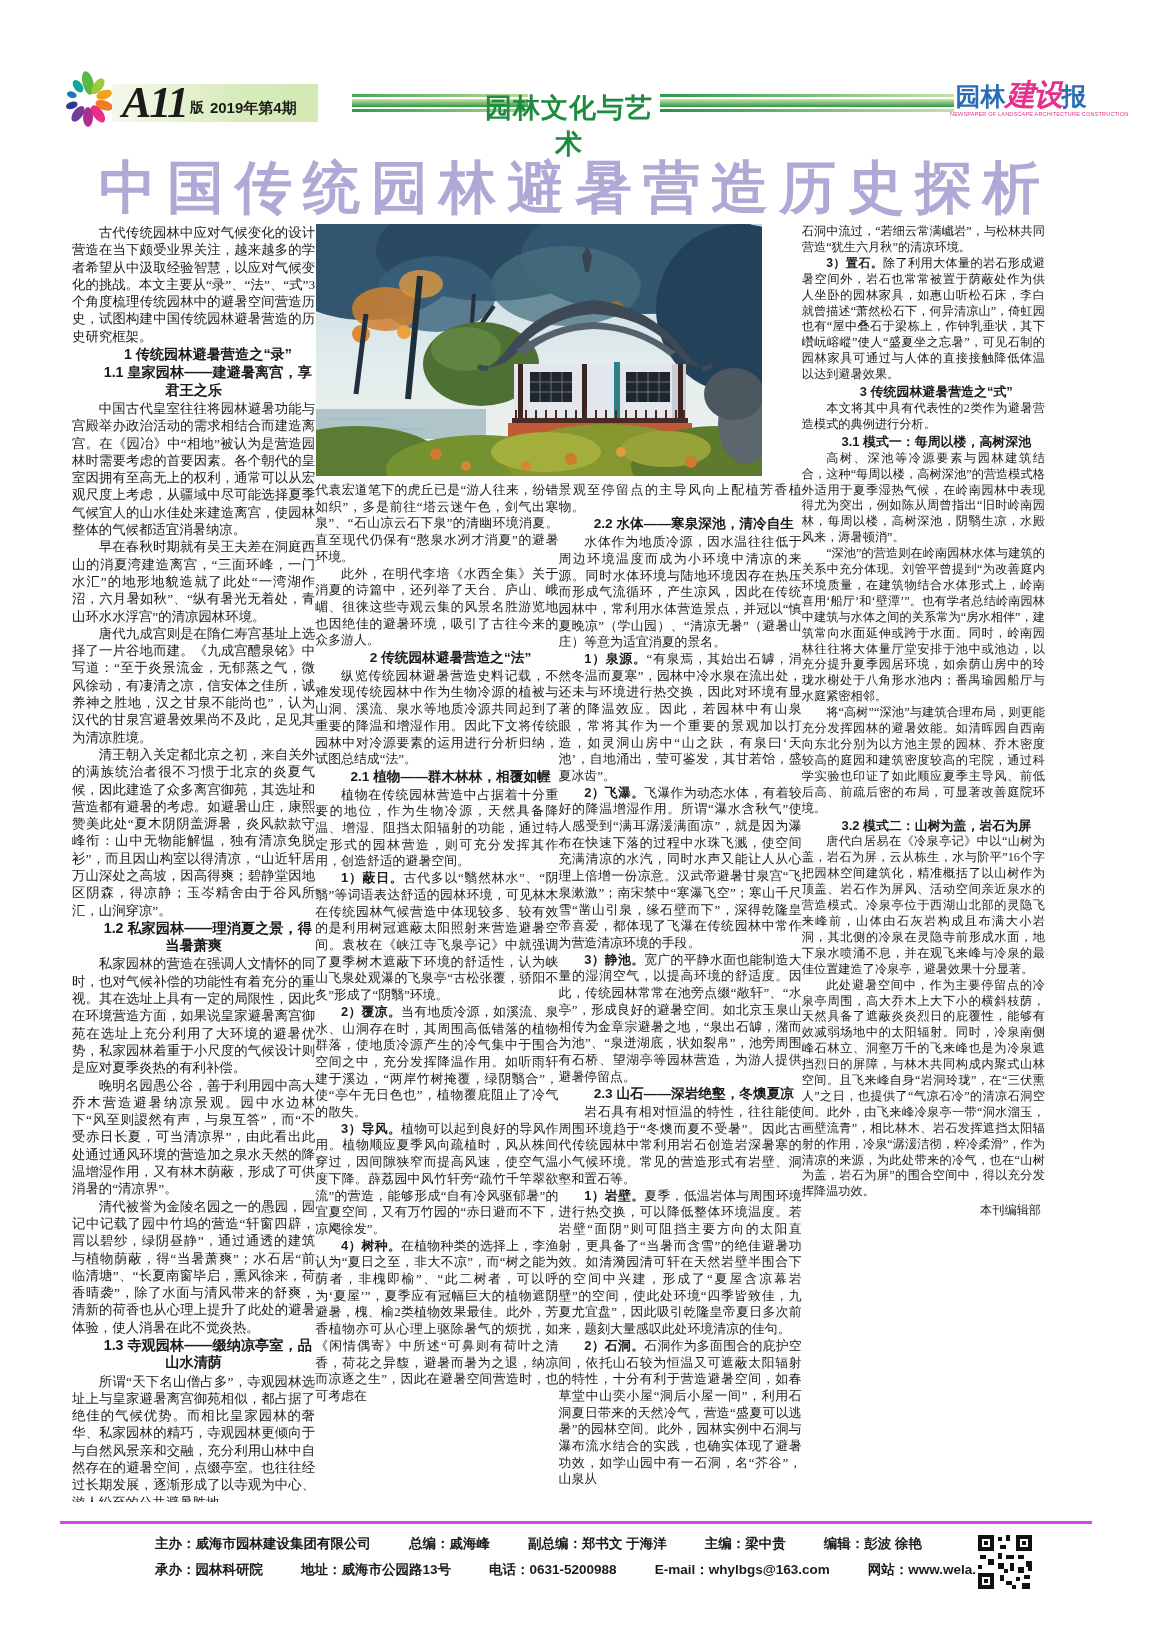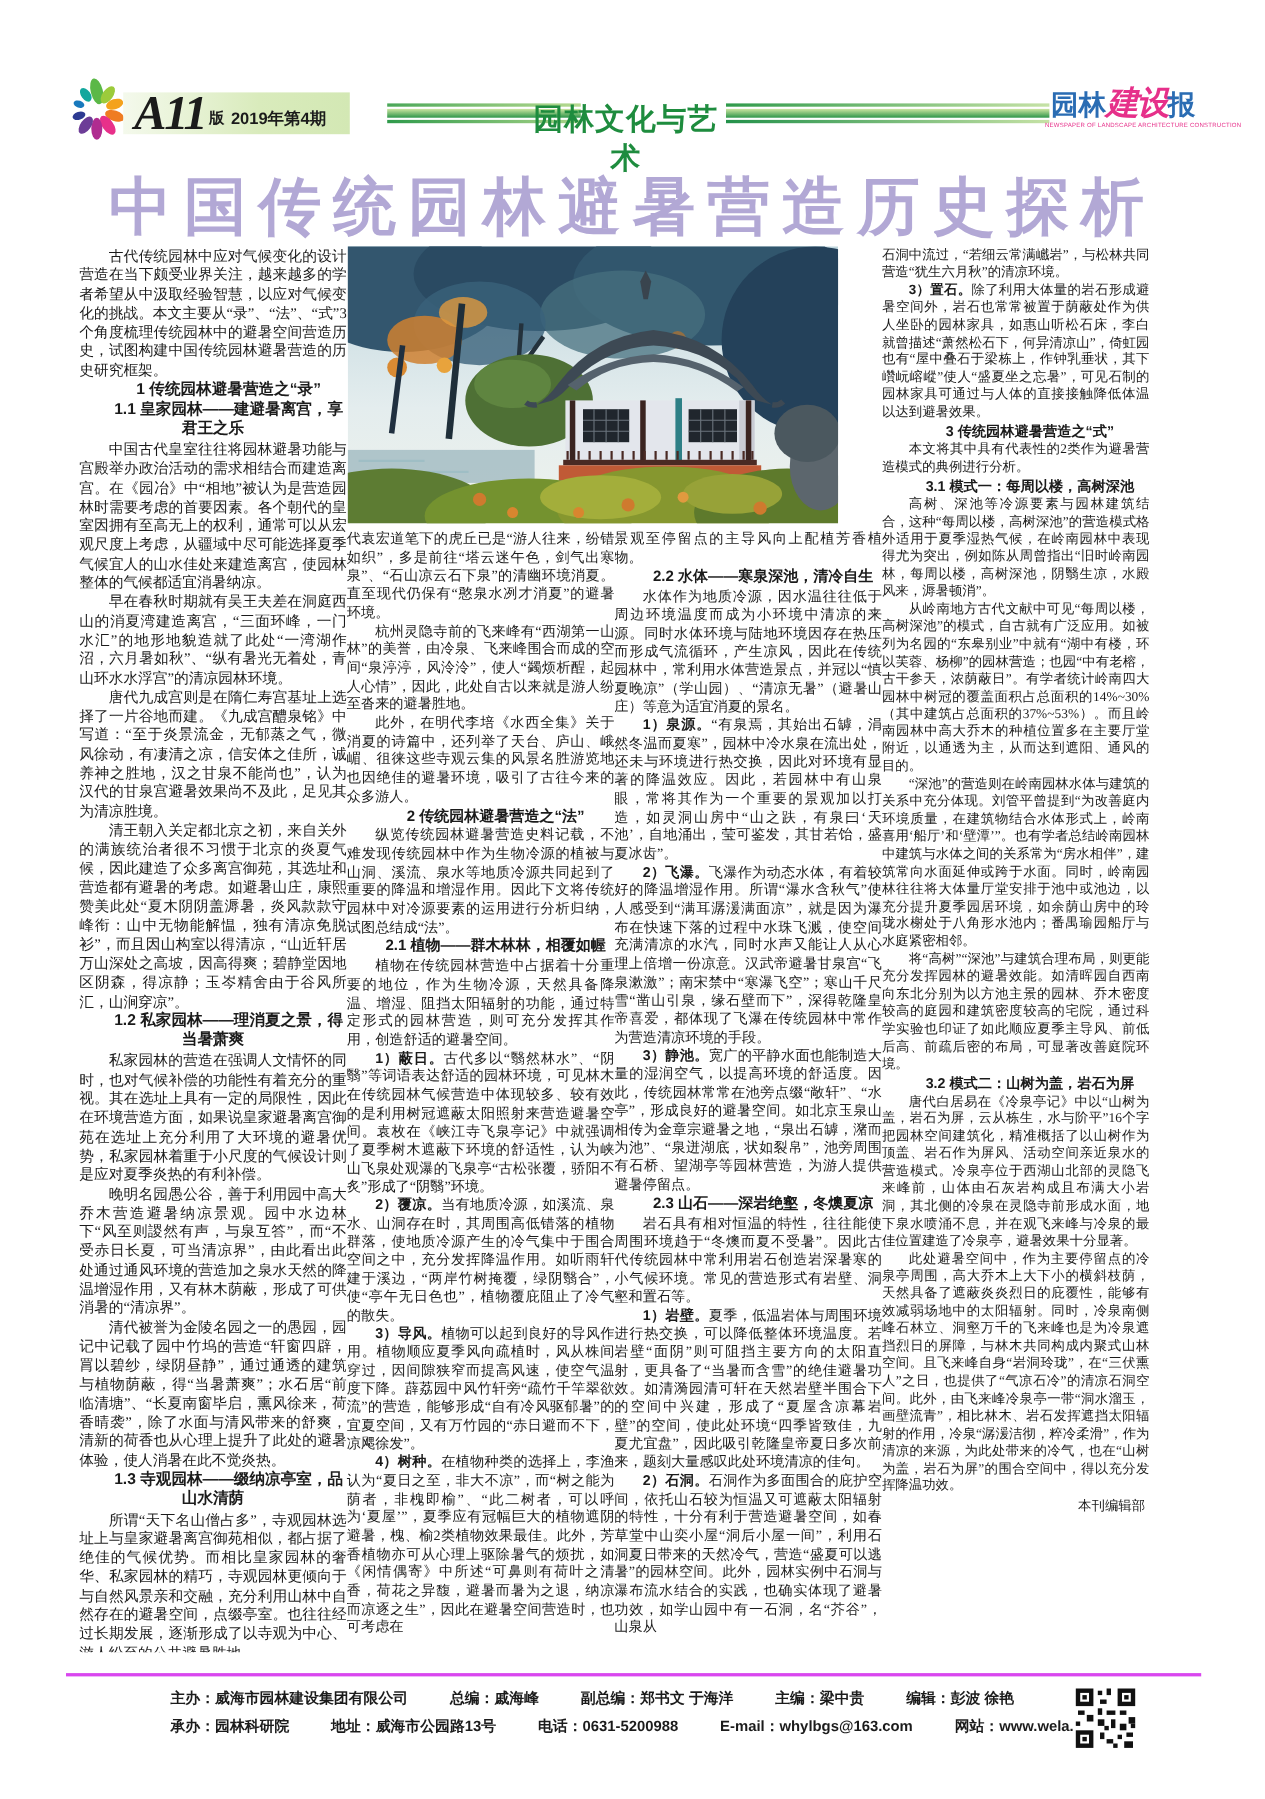--- a/index.html
+++ b/index.html
@@ -181,21 +181,20 @@
         <p class="para">清王朝入关定都北京之初，来自关外的满族统治者很不习惯于北京的炎夏气候，因此建造了众多离宫御苑，其选址和营造都有避暑的考虑。如避暑山庄，康熙赞美此处“夏木阴阴盖溽暑，炎风款款守峰衔：山中无物能解愠，独有清凉免脱衫”，而且因山构室以得清凉，“山近轩居万山深处之高坡，因高得爽；碧静堂因地区阴森，得凉静；玉岑精舍由于谷风所汇，山涧穿凉”。</p>
         <h4 class="h2">1.2 私家园林——理消夏之景，得当暑萧爽</h4>
         <p class="para">私家园林的营造在强调人文情怀的同时，也对气候补偿的功能性有着充分的重视。其在选址上具有一定的局限性，因此在环境营造方面，如果说皇家避暑离宫御苑在选址上充分利用了大环境的避暑优势，私家园林着重于小尺度的气候设计则是应对夏季炎热的有利补偿。</p>
         <p class="para">晚明名园愚公谷，善于利用园中高大乔木营造避暑纳凉景观。园中水边林下“风至则謖然有声，与泉互答”，而“不受赤日长夏，可当清凉界”，由此看出此处通过通风环境的营造加之泉水天然的降温增湿作用，又有林木荫蔽，形成了可供消暑的“清凉界”。</p>
         <p class="para">清代被誉为金陵名园之一的愚园，园记中记载了园中竹坞的营造“轩窗四辟，罥以碧纱，绿阴昼静”，通过通透的建筑与植物荫蔽，得“当暑萧爽”；水石居“前临清塘”、“长夏南窗毕启，熏风徐来，荷香晴袭”，除了水面与清风带来的舒爽，清新的荷香也从心理上提升了此处的避暑体验，使人消暑在此不觉炎热。</p>
         <h4 class="h2">1.3 寺观园林——缀纳凉亭室，品山水清荫</h4>
         <p class="para">所谓“天下名山僧占多”，寺观园林选址上与皇家避暑离宫御苑相似，都占据了绝佳的气候优势。而相比皇家园林的奢华、私家园林的精巧，寺观园林更倾向于与自然风景亲和交融，充分利用山林中自然存在的避暑空间，点缀亭室。也往往经过长期发展，逐渐形成了以寺观为中心、游人纷至的公共避暑胜地。</p>
       </div>
       <div class="col col-1 under-photo">
         <p class="para cont">代袁宏道笔下的虎丘已是“游人往来，纷错如织”，多是前往“塔云迷午色，剑气出寒泉”、“石山凉云石下泉”的清幽环境消夏。直至现代仍保有“憨泉水冽才消夏”的避暑环境。</p>
-        <p class="para">杭州灵隐寺前的飞来峰有“西湖第一山林”的美誉，由冷泉、飞来峰围合而成的空间“泉渟渟，风泠泠”，使人“蠲烦析酲，起人心情”，因此，此处自古以来就是游人纷至沓来的避暑胜地。</p>
         <p class="para">此外，在明代李培《水西全集》关于消夏的诗篇中，还列举了天台、庐山、峨嵋、徂徕这些寺观云集的风景名胜游览地也因绝佳的避暑环境，吸引了古往今来的众多游人。</p>
         <h3 class="h1">2 传统园林避暑营造之“法”</h3>
         <p class="para">纵览传统园林避暑营造史料记载，不难发现传统园林中作为生物冷源的植被与山洞、溪流、泉水等地质冷源共同起到了重要的降温和增湿作用。因此下文将传统园林中对冷源要素的运用进行分析归纳，试图总结成“法”。</p>
         <h4 class="h2">2.1 植物——群木林林，相覆如幄</h4>
         <p class="para">植物在传统园林营造中占据着十分重要的地位，作为生物冷源，天然具备降温、增湿、阻挡太阳辐射的功能，通过特定形式的园林营造，则可充分发挥其作用，创造舒适的避暑空间。</p>
         <p class="para"><b class="lead">1）蔽日。</b>古代多以“翳然林水”、“阴翳”等词语表达舒适的园林环境，可见林木在传统园林气候营造中体现较多、较有效的是利用树冠遮蔽太阳照射来营造避暑空间。袁枚在《峡江寺飞泉亭记》中就强调了夏季树木遮蔽下环境的舒适性，认为峡山飞泉处观瀑的飞泉亭“古松张覆，骄阳不炙”形成了“阴翳”环境。</p>
         <p class="para"><b class="lead">2）覆凉。</b>当有地质冷源，如溪流、泉水、山洞存在时，其周围高低错落的植物群落，使地质冷源产生的冷气集中于围合空间之中，充分发挥降温作用。如听雨轩建于溪边，“两岸竹树掩覆，绿阴翳合”，使“亭午无日色也”，植物覆庇阻止了冷气的散失。</p>
         <p class="para"><b class="lead">3）导风。</b>植物可以起到良好的导风作用。植物顺应夏季风向疏植时，风从株间穿过，因间隙狭窄而提高风速，使空气温度下降。薜荔园中风竹轩旁“疏竹千竿翠欲流”的营造，能够形成“自有冷风驱郁暑”的宜夏空间，又有万竹园的“赤日避而不下，凉飔徐发”。</p>
         <p class="para"><b class="lead">4）树种。</b>在植物种类的选择上，李渔认为“夏日之至，非大不凉”，而“树之能为荫者，非槐即榆”、“此二树者，可以呼为‘夏屋’”，夏季应有冠幅巨大的植物遮阴避暑，槐、榆2类植物效果最佳。此外，芳香植物亦可从心理上驱除暑气的烦扰，如《闲情偶寄》中所述“可鼻则有荷叶之清香，荷花之异馥，避暑而暑为之退，纳凉而凉逐之生”，因此在避暑空间营造时，也可考虑在</p>
       </div>
@@ -211,21 +210,20 @@
         <p class="para"><b class="lead">1）岩壁。</b>夏季，低温岩体与周围环境进行热交换，可以降低整体环境温度。若岩壁“面阴”则可阻挡主要方向的太阳直射，更具备了“当暑而含雪”的绝佳避暑功效。如清漪园清可轩在天然岩壁半围合下的空间中兴建，形成了“夏屋含凉幕岩壁”的空间，使此处环境“四季皆致佳，九夏尤宜盘”，因此吸引乾隆皇帝夏日多次前来，题刻大量感叹此处环境清凉的佳句。</p>
         <p class="para"><b class="lead">2）石洞。</b>石洞作为多面围合的庇护空间，依托山石较为恒温又可遮蔽太阳辐射的特性，十分有利于营造避暑空间，如春草堂中山奕小屋“洞后小屋一间”，利用石洞夏日带来的天然冷气，营造“盛夏可以逃暑”的园林空间。此外，园林实例中石洞与瀑布流水结合的实践，也确实体现了避暑功效，如学山园中有一石洞，名“芥谷”，山泉从</p>
       </div>
       <div class="col col-3">
         <p class="para cont">石洞中流过，“若细云常满巇岩”，与松林共同营造“犹生六月秋”的清凉环境。</p>
         <p class="para"><b class="lead">3）置石。</b>除了利用大体量的岩石形成避暑空间外，岩石也常常被置于荫蔽处作为供人坐卧的园林家具，如惠山听松石床，李白就曾描述“萧然松石下，何异清凉山”，倚虹园也有“屋中叠石于梁栋上，作钟乳垂状，其下巑岏嵱嵷”使人“盛夏坐之忘暑”，可见石制的园林家具可通过与人体的直接接触降低体温以达到避暑效果。</p>
         <h3 class="h1">3 传统园林避暑营造之“式”</h3>
         <p class="para">本文将其中具有代表性的2类作为避暑营造模式的典例进行分析。</p>
         <h4 class="h2">3.1 模式一：每周以楼，高树深池</h4>
         <p class="para">高树、深池等冷源要素与园林建筑结合，这种“每周以楼，高树深池”的营造模式格外适用于夏季湿热气候，在岭南园林中表现得尤为突出，例如陈从周曾指出“旧时岭南园林，每周以楼，高树深池，阴翳生凉，水殿风来，溽暑顿消”。</p>
-        <p class="para">从岭南地方古代文献中可见“每周以楼，高树深池”的模式，自古就有广泛应用。如被列为名园的“东皋别业”中就有“湖中有楼，环以芙蓉、杨柳”的园林营造；也园“中有老榕，古干参天，浓荫蔽日”。有学者统计岭南四大园林中树冠的覆盖面积占总面积的14%~30%（其中建筑占总面积的37%~53%）。而且岭南园林中高大乔木的种植位置多在主要厅堂附近，以通透为主，从而达到遮阳、通风的目的。</p>
         <p class="para">“深池”的营造则在岭南园林水体与建筑的关系中充分体现。刘管平曾提到“为改善庭内环境质量，在建筑物结合水体形式上，岭南喜用‘船厅’和‘壁潭’”。也有学者总结岭南园林中建筑与水体之间的关系常为“房水相伴”，建筑常向水面延伸或跨于水面。同时，岭南园林往往将大体量厅堂安排于池中或池边，以充分提升夏季园居环境，如余荫山房中的玲珑水榭处于八角形水池内；番禺瑜园船厅与水庭紧密相邻。</p>
         <p class="para">将“高树”“深池”与建筑合理布局，则更能充分发挥园林的避暑效能。如清晖园自西南向东北分别为以方池主景的园林、乔木密度较高的庭园和建筑密度较高的宅院，通过科学实验也印证了如此顺应夏季主导风、前低后高、前疏后密的布局，可显著改善庭院环境。</p>
         <h4 class="h2">3.2 模式二：山树为盖，岩石为屏</h4>
         <p class="para">唐代白居易在《冷泉亭记》中以“山树为盖，岩石为屏，云从栋生，水与阶平”16个字把园林空间建筑化，精准概括了以山树作为顶盖、岩石作为屏风、活动空间亲近泉水的营造模式。冷泉亭位于西湖山北部的灵隐飞来峰前，山体由石灰岩构成且布满大小岩洞，其北侧的冷泉在灵隐寺前形成水面，地下泉水喷涌不息，并在观飞来峰与冷泉的最佳位置建造了冷泉亭，避暑效果十分显著。</p>
         <p class="para">此处避暑空间中，作为主要停留点的冷泉亭周围，高大乔木上大下小的横斜枝荫，天然具备了遮蔽炎炎烈日的庇覆性，能够有效减弱场地中的太阳辐射。同时，冷泉南侧峰石林立、洞壑万千的飞来峰也是为冷泉遮挡烈日的屏障，与林木共同构成内聚式山林空间。且飞来峰自身“岩洞玲珑”，在“三伏熏人”之日，也提供了“气凉石冷”的清凉石洞空间。此外，由飞来峰冷泉亭一带“洞水溜玉，画壁流青”，相比林木、岩石发挥遮挡太阳辐射的作用，冷泉“潺湲洁彻，粹冷柔滑”，作为清凉的来源，为此处带来的冷气，也在“山树为盖，岩石为屏”的围合空间中，得以充分发挥降温功效。</p>
         <p class="sign">本刊编辑部</p>
       </div>
     </div>
 
   <div class="footer">

